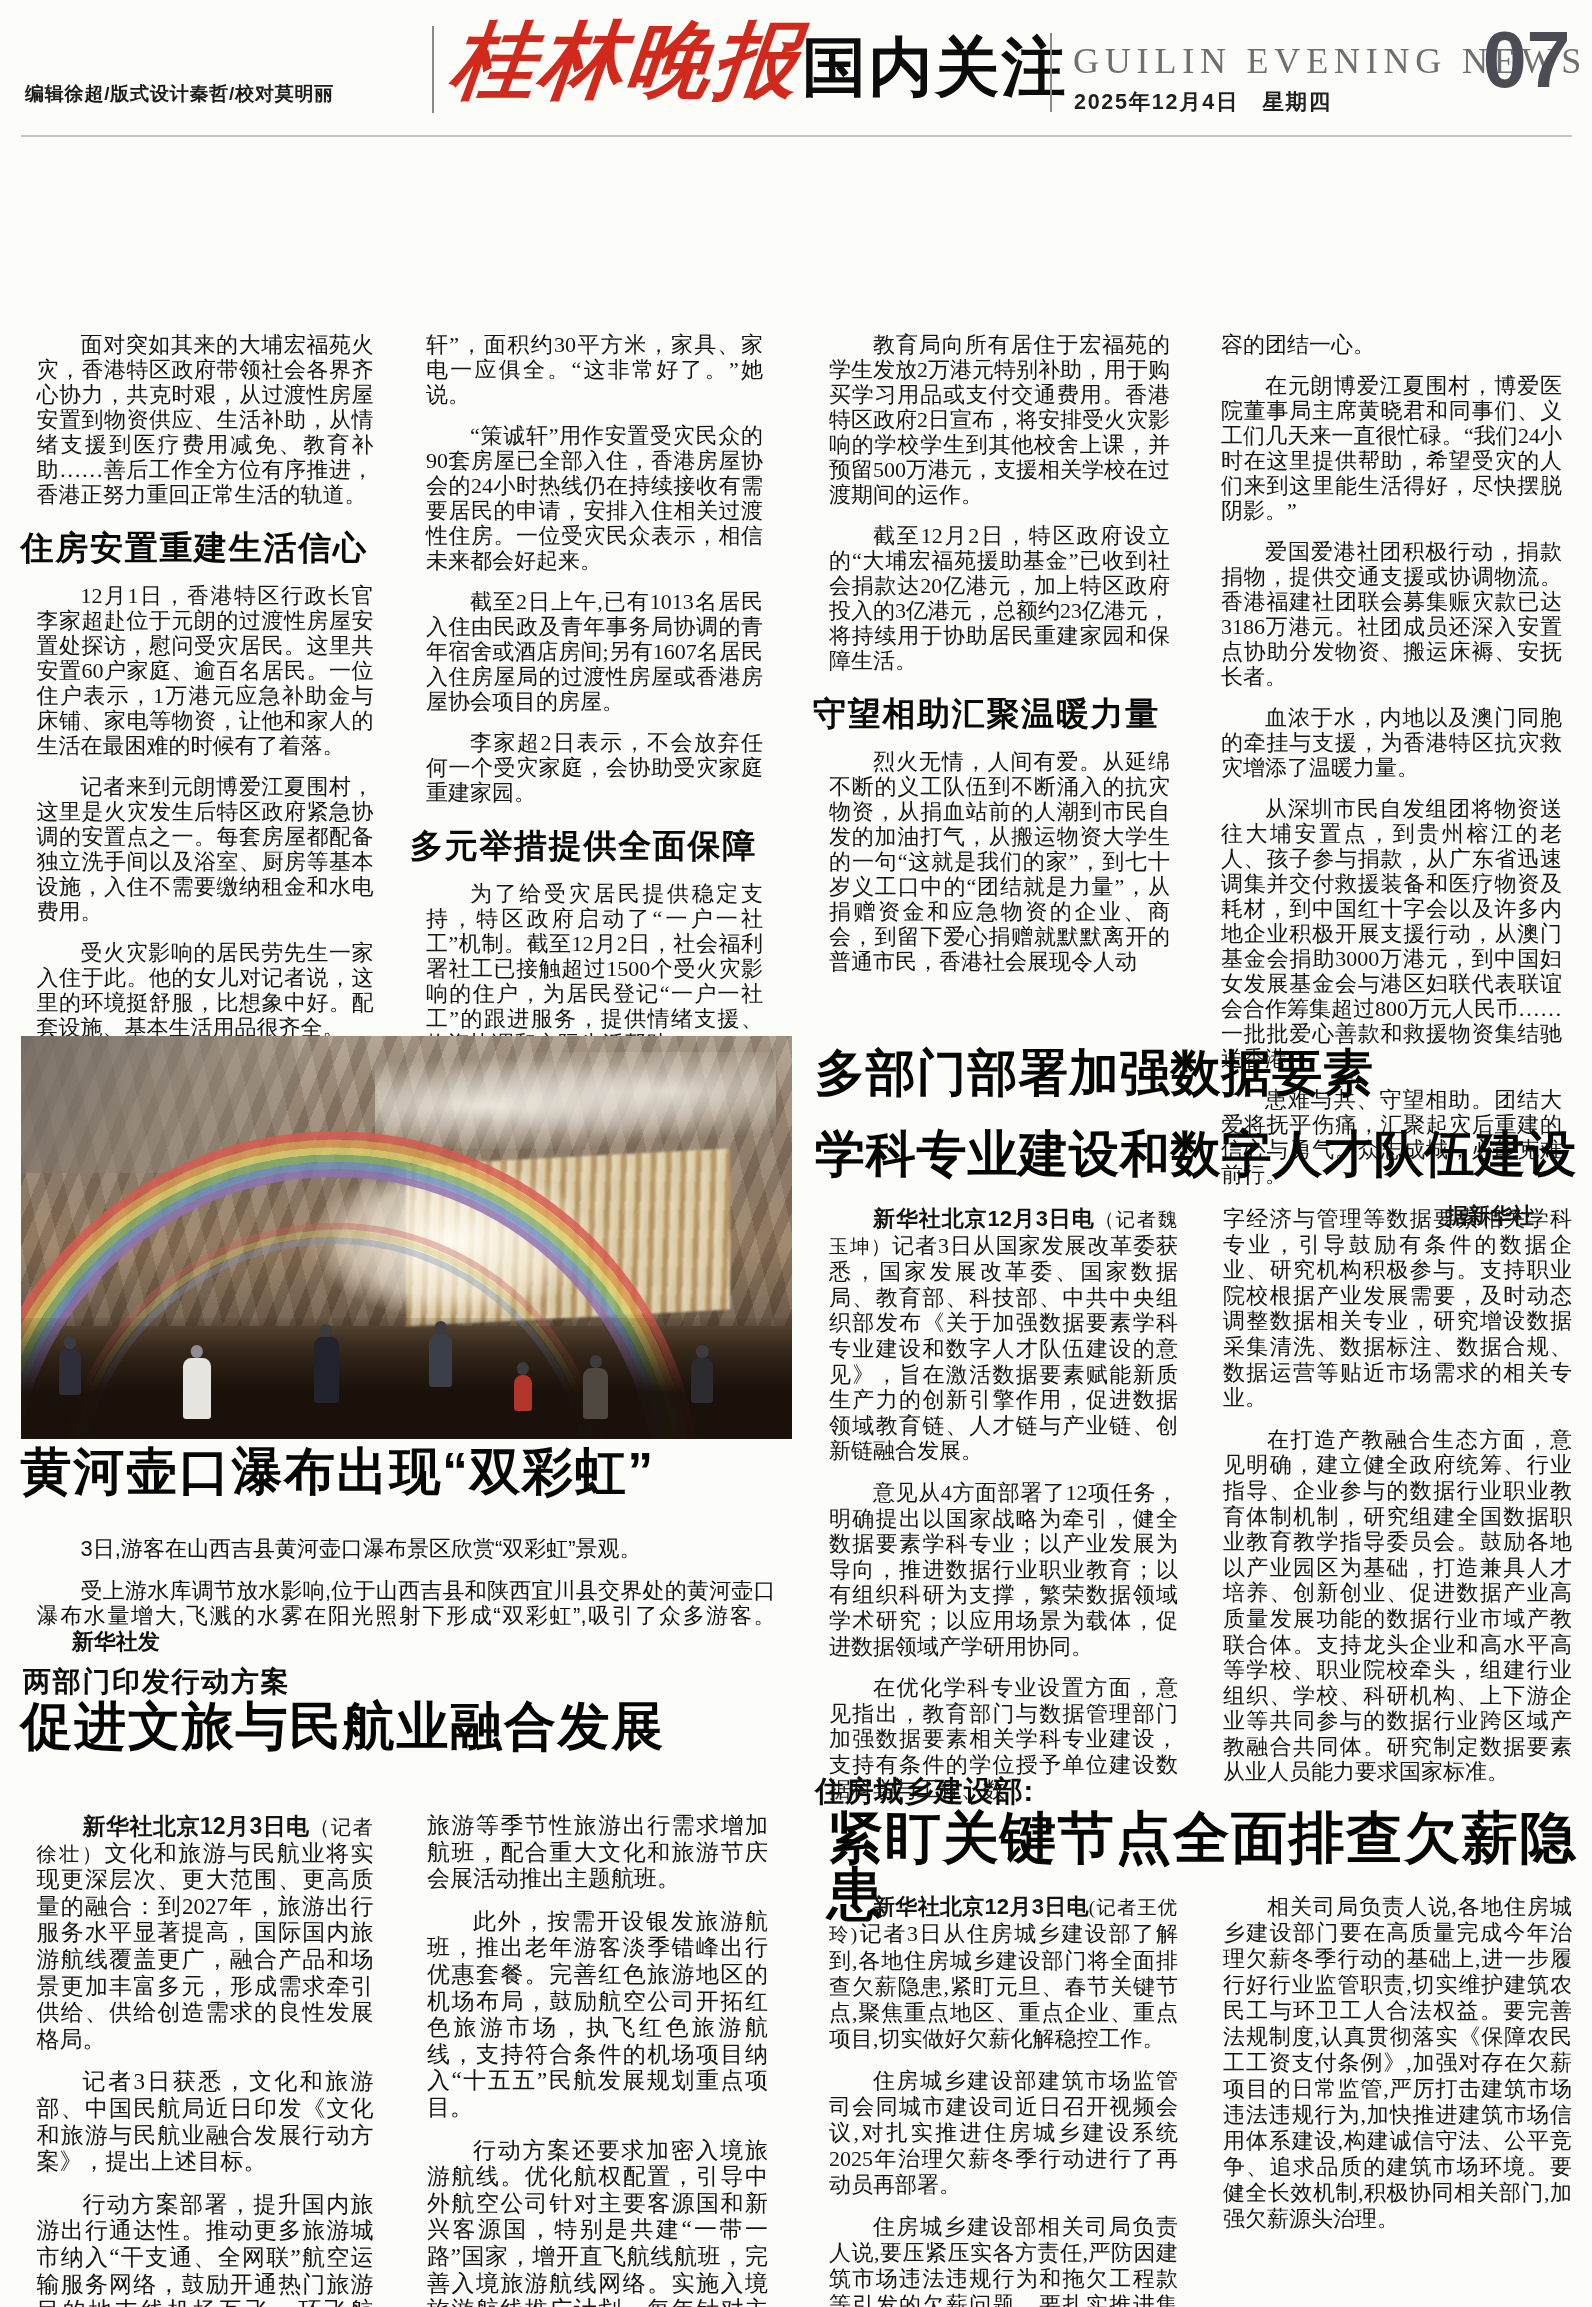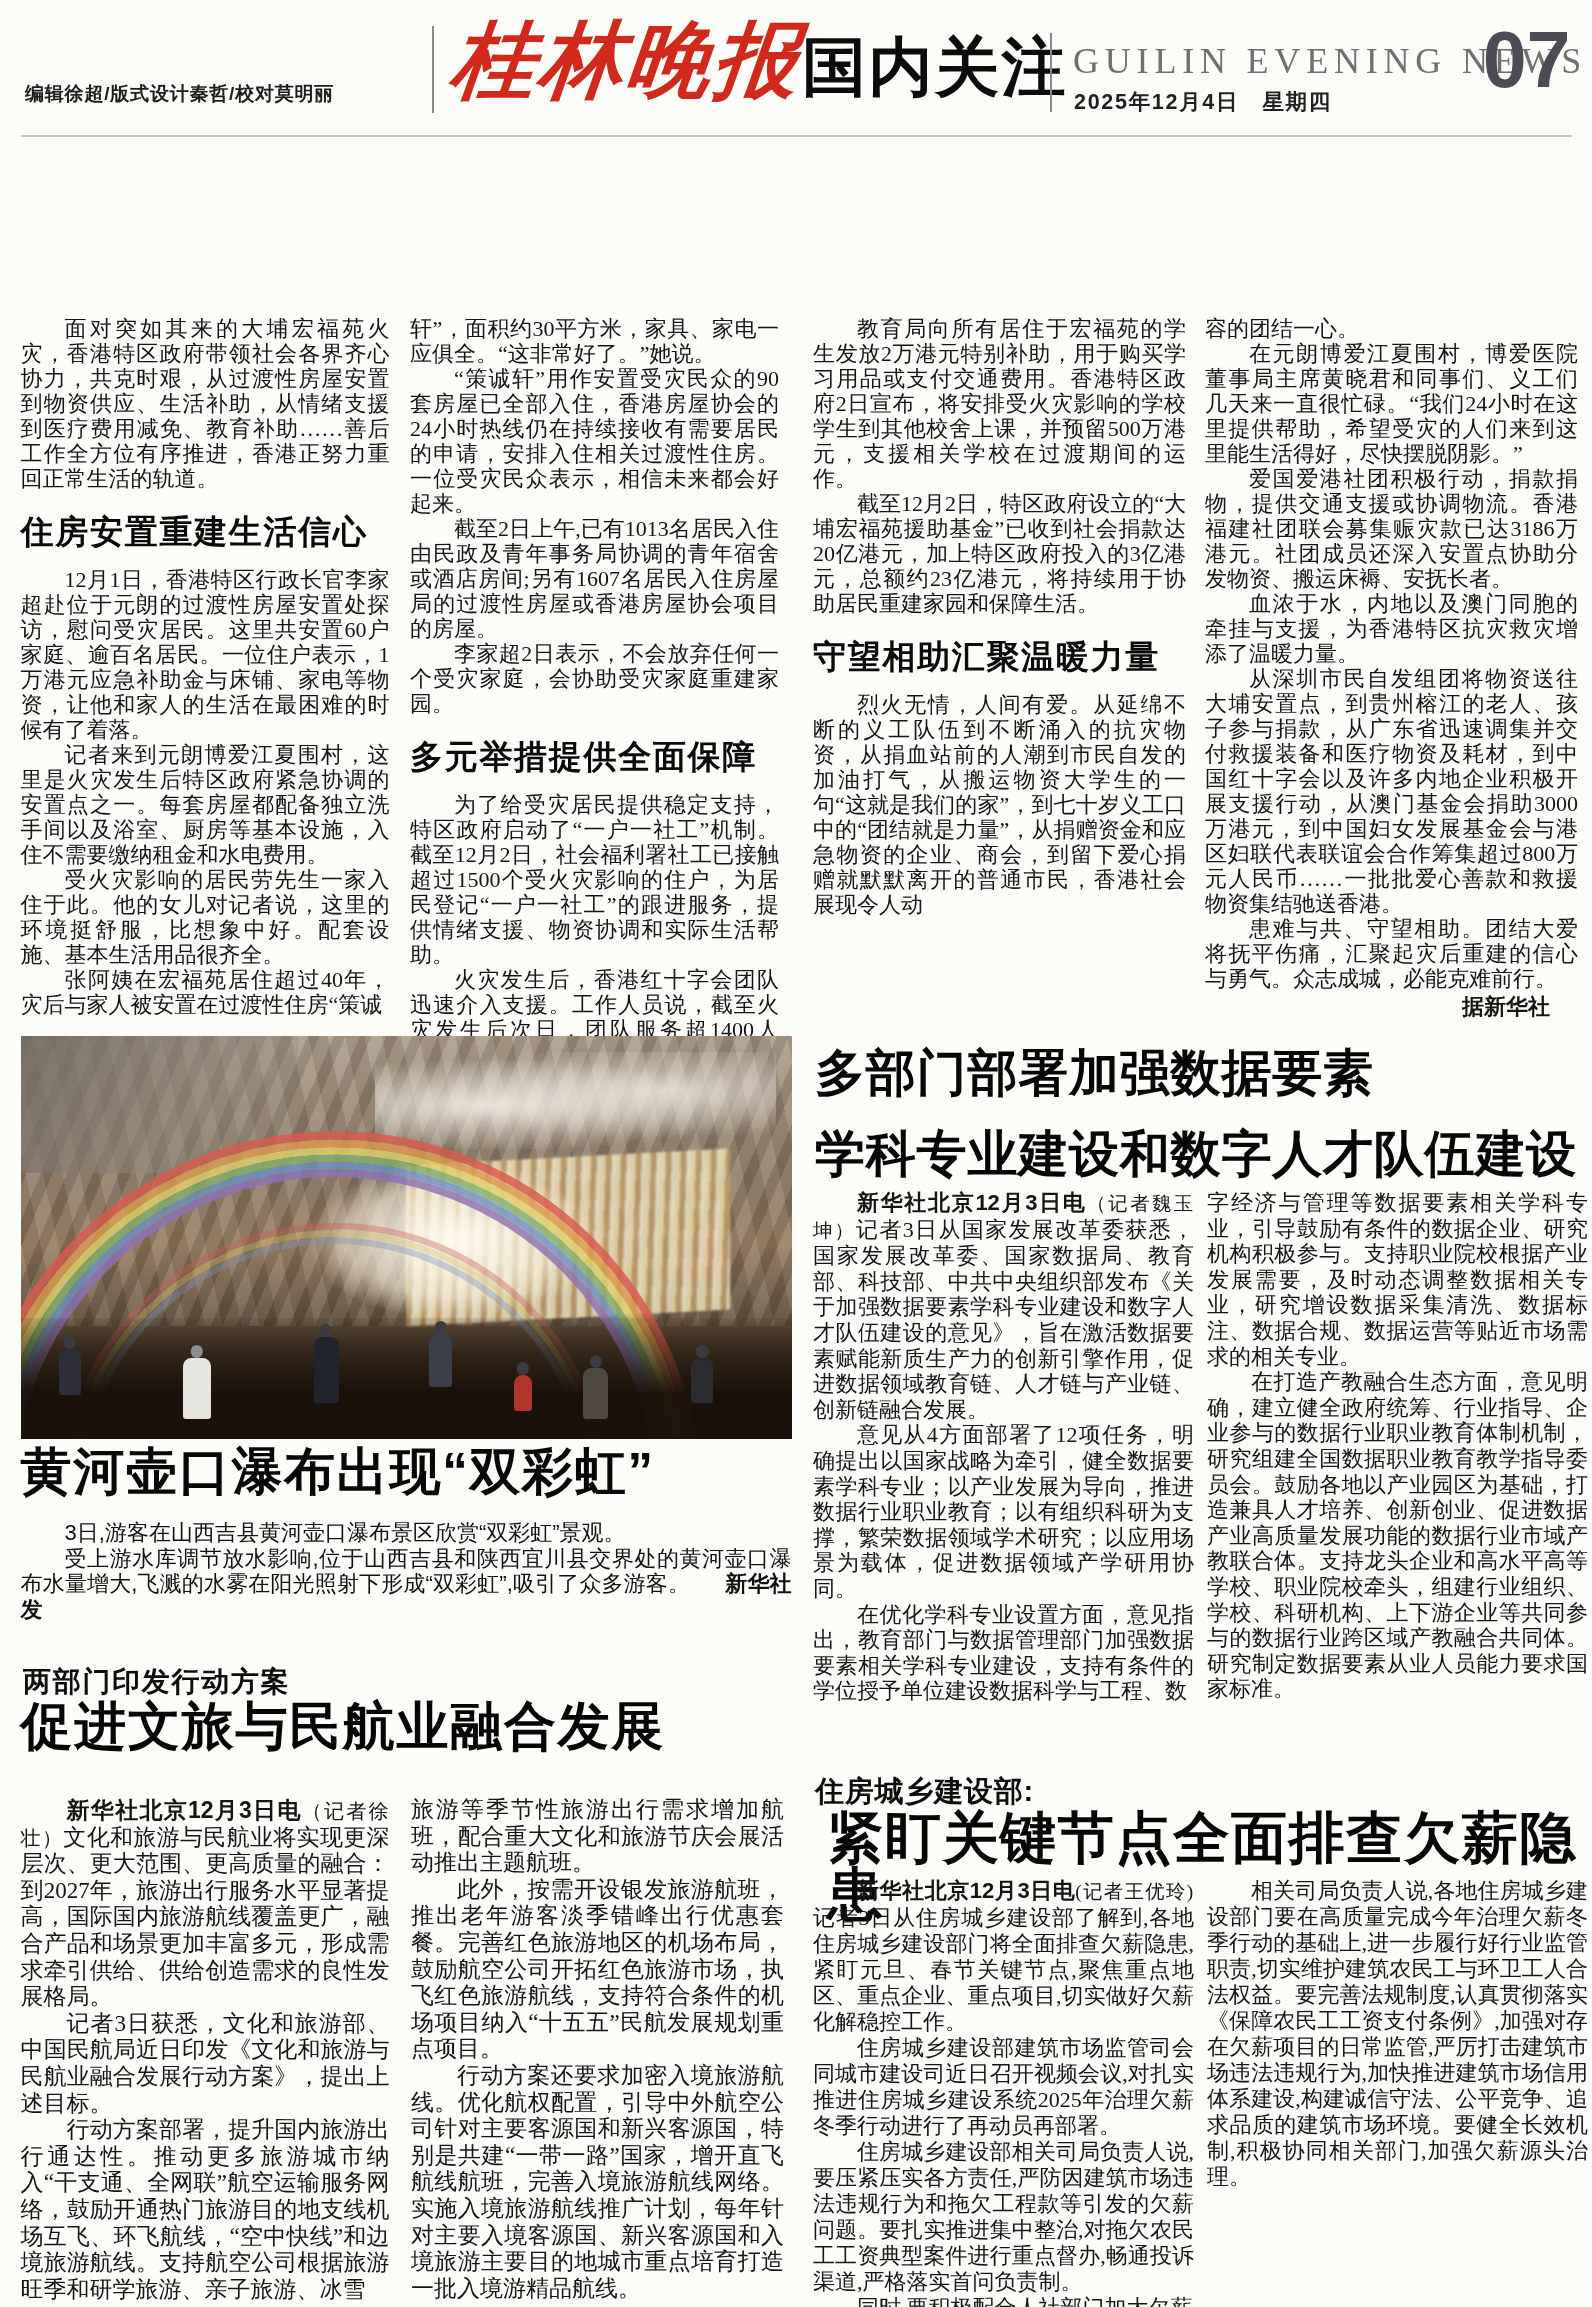--- a/index.html
+++ b/index.html
@@ -24,21 +24,21 @@
   .pagenum{position:absolute;right:21.5px;top:20px;font-size:79px;line-height:1;font-weight:800;color:#4c4c54;
             font-family:"Liberation Sans","DejaVu Sans",sans-serif;}
   .header-rule{position:absolute;left:20.6px;width:1551px;top:135px;height:1.7px;background:#c6c6c3;}
 
   
   .main-headline{position:absolute;left:20.6px;top:170px;width:1555px;font-size:94px;line-height:1.08;
             font-weight:900;font-family:"Liberation Sans","DejaVu Sans",sans-serif;
             letter-spacing:15px;white-space:nowrap;color:#070707;}
   .ts-col{position:absolute;top:316px;width:369px;font-size:22px;line-height:25px;text-align:justify;}
   .c1{left:20.6px;}  .c2{left:410px;}  .c3{left:813px;width:373px;}  .c4{left:1205px;width:373px;}
-  .para{margin:0;text-indent:2em;}
+  .para{margin:16px;text-indent:2em;}
   .cont{text-indent:0;}
   .col-subhead{font-family:"Liberation Sans","DejaVu Sans",sans-serif;font-weight:800;font-size:33px;
             line-height:1.15;text-indent:0;margin:21.5px 0 16.5px;letter-spacing:1.7px;color:#0a0a0a;}
   .byline-right{text-align:right;font-family:"Liberation Sans","DejaVu Sans",sans-serif;
             font-weight:700;text-indent:0;padding-right:28px;margin-top:3.3px;}
   .dateline{font-family:"Liberation Sans","DejaVu Sans",sans-serif;font-weight:700;}
   .reporter{font-size:0.88em;letter-spacing:0.8px;}
 
   
   .photo{position:absolute;left:20.6px;top:1036px;width:771px;height:403px;overflow:hidden;

